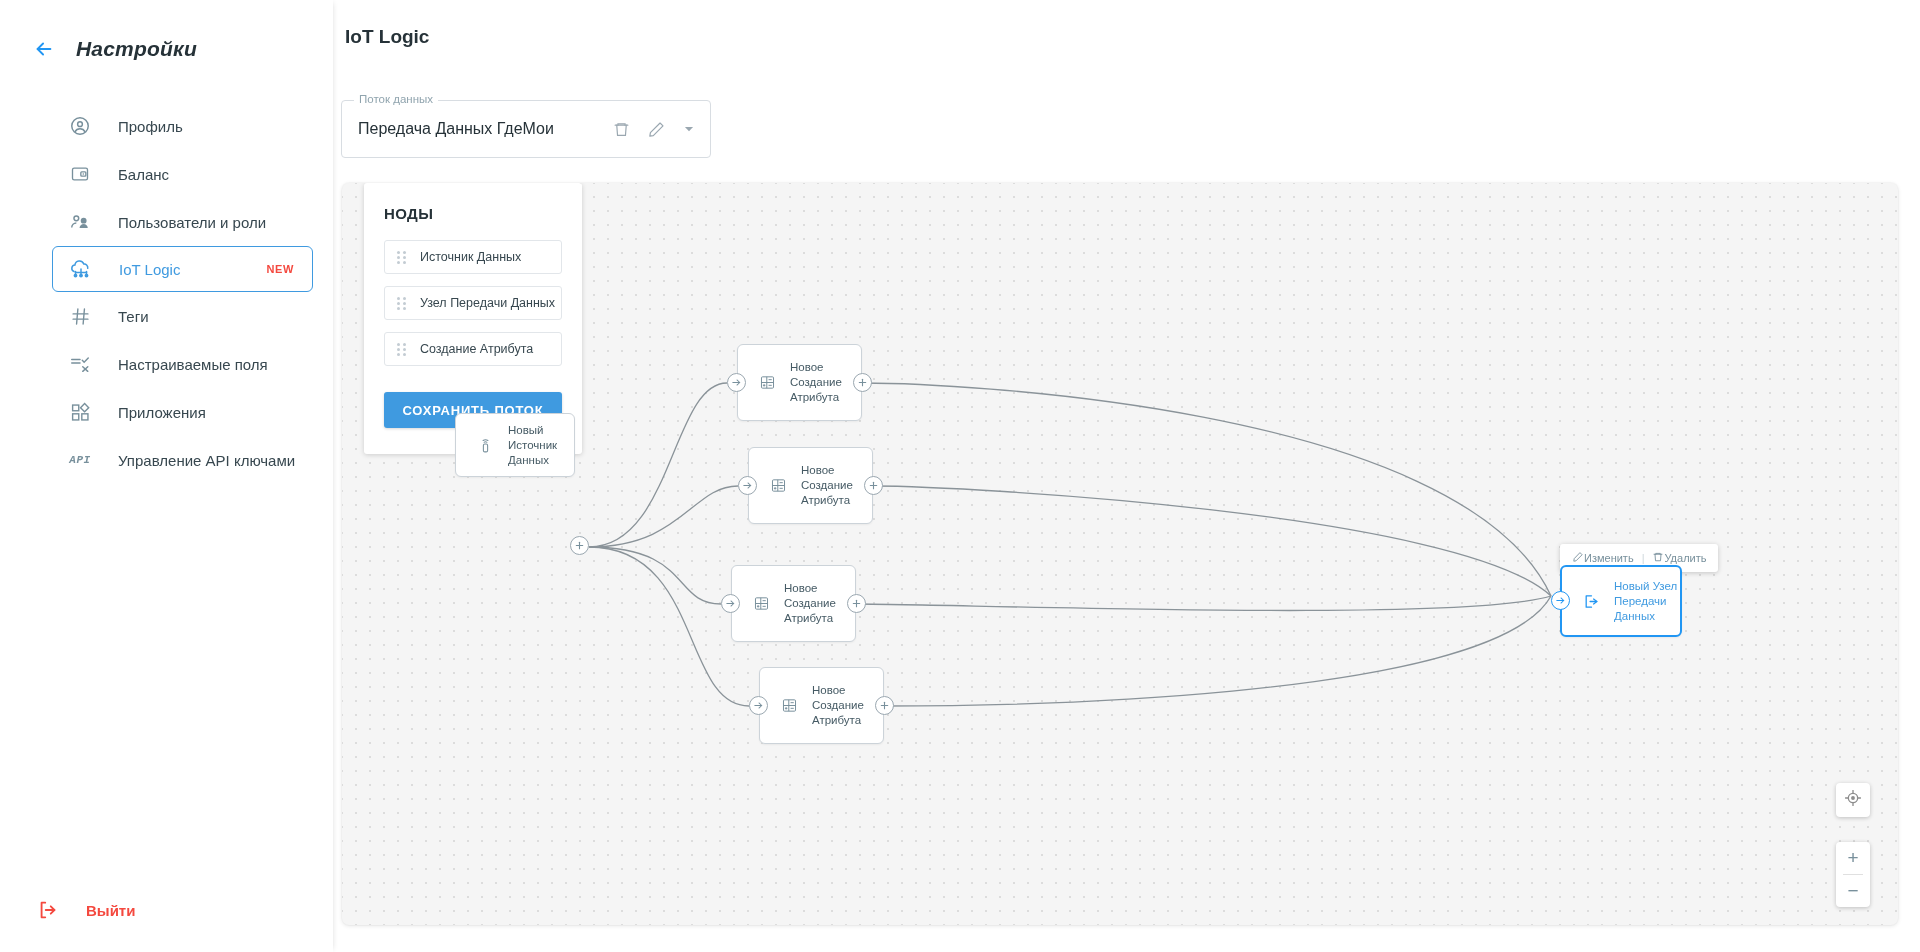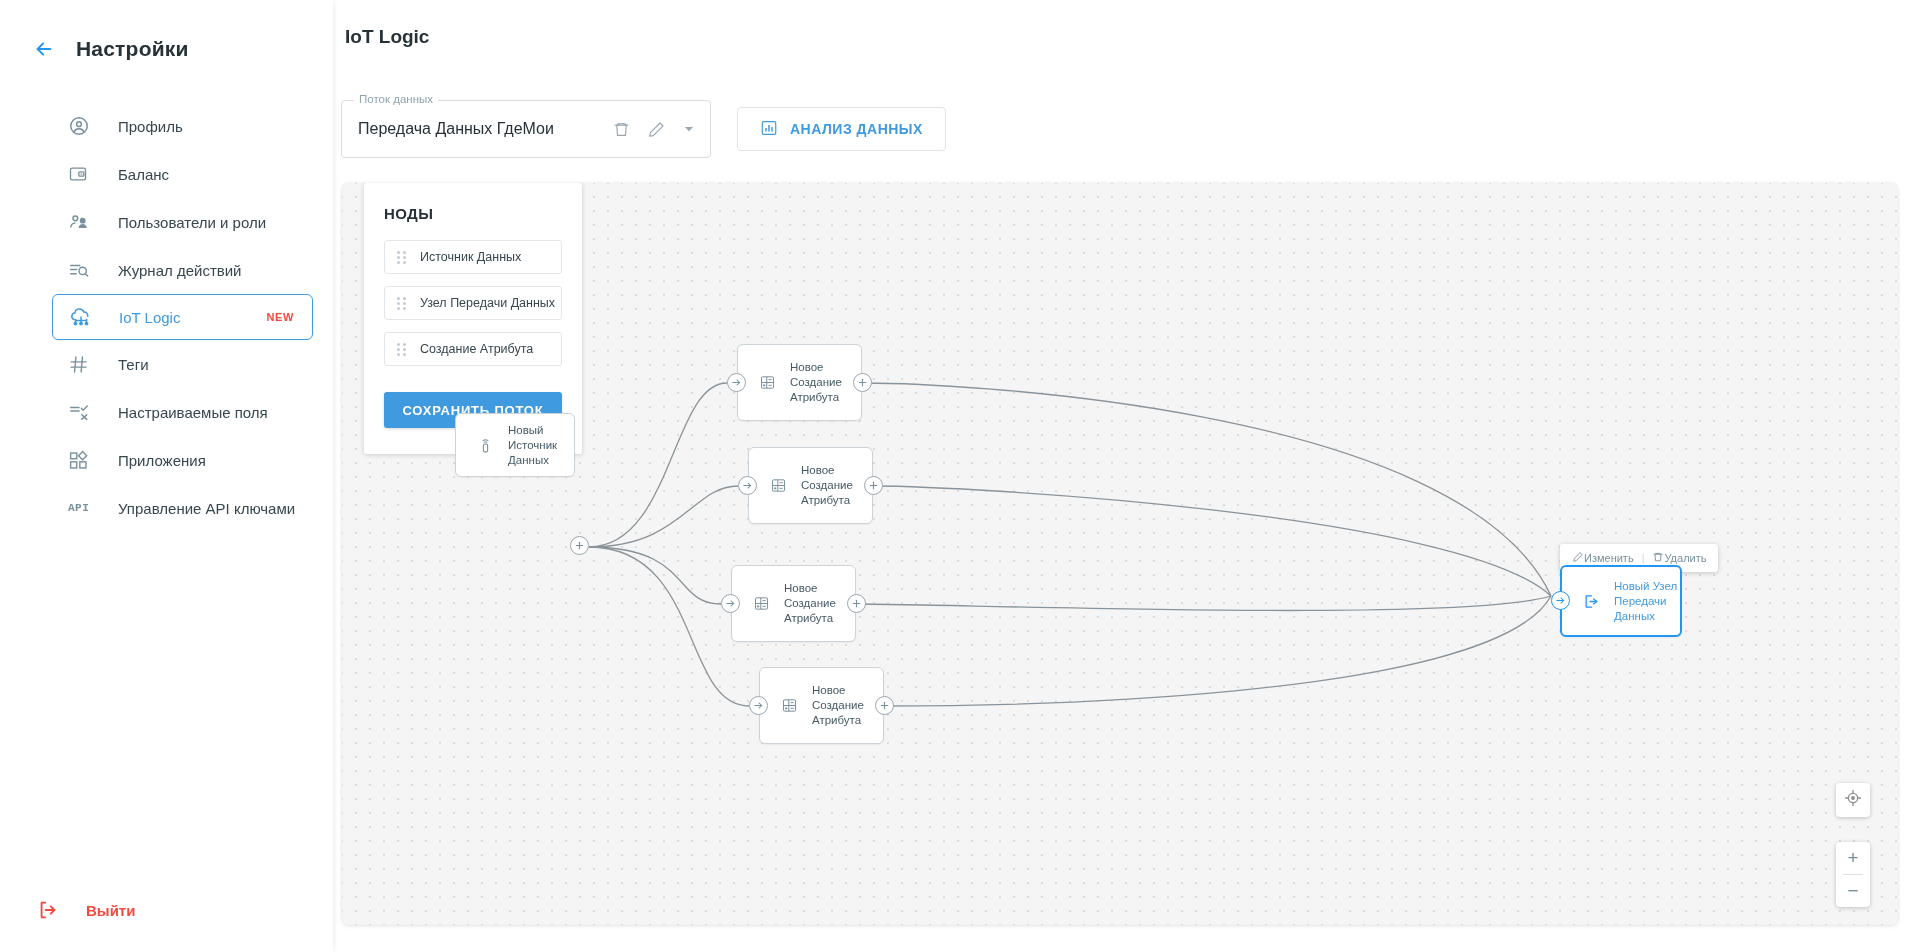--- a/index.html
+++ b/index.html
@@ -16,32 +16,32 @@
   .sidebar {
     position: relative;
     width: 333px; height: 952px;
     background: #ffffff;
     flex: 0 0 333px;
     box-shadow: 2px 0 6px -3px rgba(0,0,0,.18);
     z-index: 5;
   }
   .sb-header { display: flex; align-items: center; gap: 18px; padding: 26px 0 0 30px; height: 72px; }
   .sb-back { width: 28px; height: 28px; display: flex; align-items: center; justify-content: center; cursor: pointer; }
-  .sb-title { font-size: 21px; font-weight: 700; color: #263238; letter-spacing: .2px; }
+  .sb-title { font-size: 21px; font-weight: 700; color: #263238; letter-spacing: .2px; font-style: italic; }
 
   .sb-nav { margin-top: 30px; padding: 0 20px; margin-left: 32px; }
   .sb-item {
     display: flex; align-items: center; gap: 26px;
     height: 48px; padding: 0 16px;
     border-radius: 6px;
     cursor: pointer;
     margin-bottom: 0px;
     position: relative;
   }
-  .sb-item .sb-ico { width: 24px; height: 24px; flex: 0 0 24px; display: flex; align-items: center; color: #78909c; }
+  .sb-item .sb-ico { width: 24px; height: 24px; flex: 0 0 24px; display: flex; align-items: center; justify-content: center; color: #78909c; font-style: italic; }
   .sb-item .sb-label { font-size: 15px; color: #37474f; white-space: nowrap; }
   .sb-item.active { border: 1px solid #3f9ae0; background: #fff; height: 46px; }
   .sb-item.active .sb-label { color: #3f9ae0; }
   .sb-item.active .sb-ico { color: #3f9ae0; }
   .sb-badge {
     position: absolute; right: 18px;
     font-size: 11px; font-weight: 700; letter-spacing: .6px;
     color: #f4493f;
   }
   .api-glyph { font-size: 11px; font-weight: 700; letter-spacing: .5px; color: #78909c; font-family: "Liberation Mono", monospace; }
@@ -241,32 +241,20 @@
           <svg width="22" height="22" viewBox="0 0 24 24" fill="none" stroke="currentColor" stroke-width="1.6">
               <circle cx="8" cy="8" r="2.6"></circle>
               <path d="M3 18c0-2.8 2.3-5 5-5"></path>
               <circle cx="16" cy="10.5" r="2.4" fill="currentColor"></circle>
               <path d="M11.5 18.5c0-2.5 2-4.4 4.5-4.4s4.5 1.9 4.5 4.4" fill="currentColor" stroke="none"></path>
             </svg>
         </span>
         <span class="sb-label">Пользователи и роли</span>
       </div>
 
-      <div class="sb-item">
-        <span class="sb-ico">
-          <svg width="22" height="22" viewBox="0 0 24 24" fill="none" stroke="currentColor" stroke-width="1.6" stroke-linecap="round">
-              <line x1="3" y1="7" x2="13" y2="7"></line>
-              <line x1="3" y1="11.5" x2="9.5" y2="11.5"></line>
-              <line x1="3" y1="16" x2="9" y2="16"></line>
-              <circle cx="16" cy="13" r="4"></circle>
-              <line x1="19" y1="16" x2="21.5" y2="18.5"></line>
-            </svg>
-        </span>
-        <span class="sb-label">Журнал действий</span>
-      </div>
 
       <div class="sb-item active">
         <span class="sb-ico">
           <svg width="24" height="24" viewBox="0 0 24 24" fill="none" stroke="currentColor" stroke-width="1.5" stroke-linecap="round">
               <path d="M5 14.5a3.3 3.3 0 0 1 .9-6.4A4.6 4.6 0 0 1 14.8 7a3.6 3.6 0 0 1 3.9 4.3"></path>
               <line x1="6.5" y1="14.5" x2="6.5" y2="18"></line>
               <line x1="12" y1="12" x2="12" y2="18"></line>
               <line x1="17.5" y1="14.5" x2="17.5" y2="18"></line>
               <circle cx="6.5" cy="18.6" r="1.2" fill="currentColor"></circle>
               <circle cx="12" cy="18.6" r="1.2" fill="currentColor"></circle>
@@ -360,31 +348,20 @@
           </span>
           <span>
             <svg width="14" height="14" viewBox="0 0 24 24" fill="currentColor">
                 <polygon points="5,8.5 19,8.5 12,16"></polygon>
               </svg>
           </span>
         </span>
       </div>
 
 
-      <button class="btn-outline">
-        <span>
-          <svg width="18" height="18" viewBox="0 0 24 24" fill="none" stroke="#3f9ae0" stroke-width="1.6">
-              <rect x="3" y="3.5" width="18" height="17" rx="2"></rect>
-              <line x1="8" y1="16.5" x2="8" y2="12" stroke-width="2"></line>
-              <line x1="12" y1="16.5" x2="12" y2="8" stroke-width="2"></line>
-              <line x1="16" y1="16.5" x2="16" y2="10.5" stroke-width="2"></line>
-            </svg>
-        </span>
-        <span>АНАЛИЗ ДАННЫХ</span>
-      </button>
 
     </div>
 
     <div class="canvas">
 
       <svg class="edges" viewBox="0 0 1556 742" preserveAspectRatio="none">
 
         <path d="M 247 364 C 330 364 330 200 385 200"></path>
         <path d="M 247 364 C 340 364 350 303 396 303"></path>
         <path d="M 247 364 C 350 364 330 421 379 421"></path>

